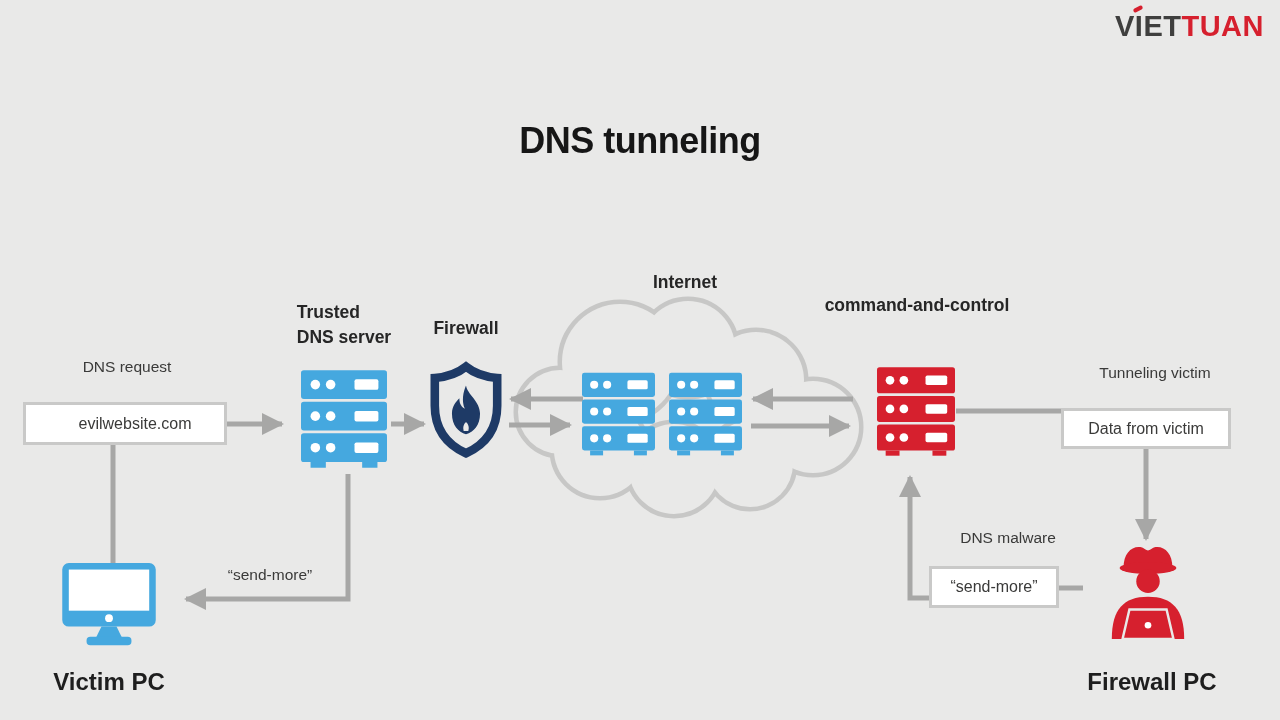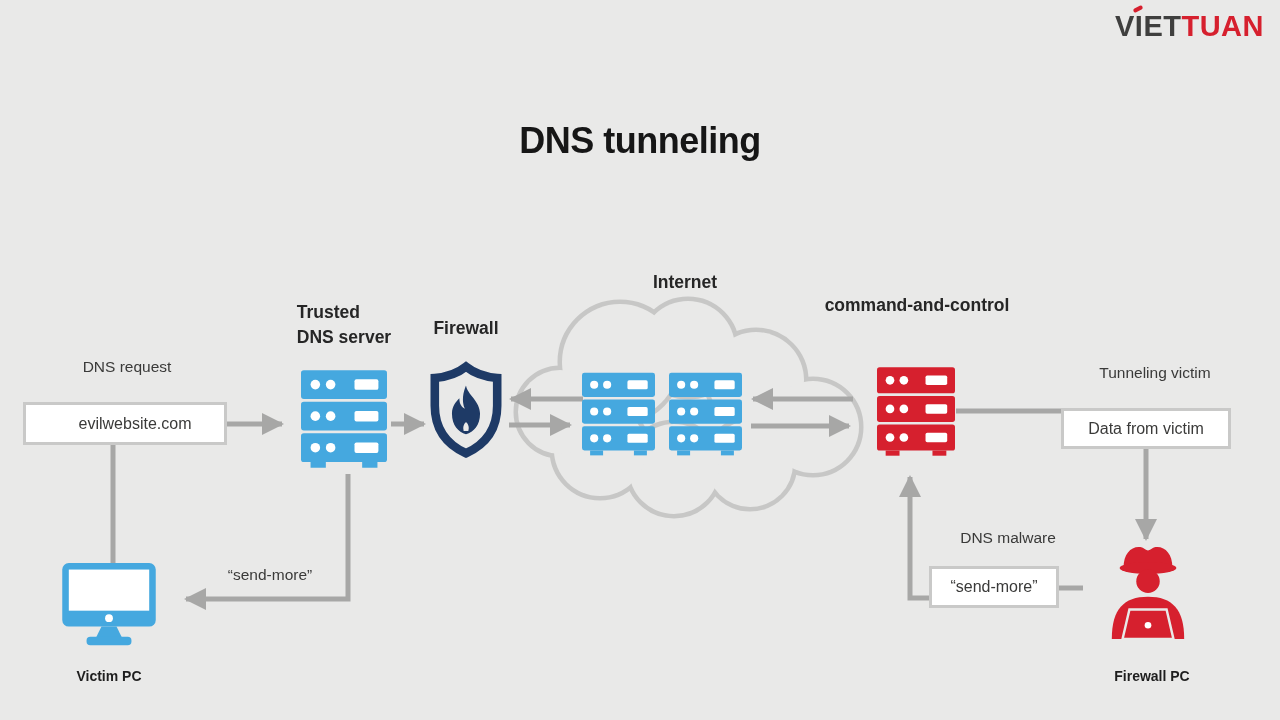--- a/index.html
+++ b/index.html
@@ -11,21 +11,21 @@
   body{font-family:"Liberation Sans","DejaVu Sans",sans-serif;background:#555;}
   .canvas{position:relative;width:1280px;height:720px;background:var(--bg);overflow:hidden;}
   .layer-svg{position:absolute;left:0;top:0;z-index:1;}
   .abs{position:absolute;z-index:2;}
   .ctr{transform:translateX(-50%);text-align:left;}
   .lbl{font-size:15.5px;color:var(--text);white-space:nowrap;}
   .lbl-b{font-size:17.5px;font-weight:700;color:var(--ink);white-space:nowrap;line-height:25px;}
   .valbox{background:var(--box-bg);border:3px solid var(--box-border);display:flex;
           align-items:center;justify-content:center;font-size:16px;color:var(--text);
           white-space:nowrap;}
-  .node-lbl{font-size:14px;font-weight:700;color:#1e1e1e;white-space:nowrap;}
+  .node-lbl{font-size:24px;font-weight:700;color:#1e1e1e;white-space:nowrap;}
   .title{width:1280px;top:120px;left:0;text-align:center;font-size:36px;font-weight:800;
          color:#161616;letter-spacing:-0.5px;}
   .logo{top:10px;right:16px;font-size:29px;font-weight:700;letter-spacing:0.5px;
         color:var(--logo-dark);display:flex;}
   .logo .red{color:var(--red);}
   .logo-i{position:relative;}
   .logo-accent{position:absolute;top:-3px;left:-2px;width:10px;height:4px;background:var(--red);
                border-radius:2px;transform:rotate(-27deg);}
   
   .ic-blue{color:var(--blue);}

